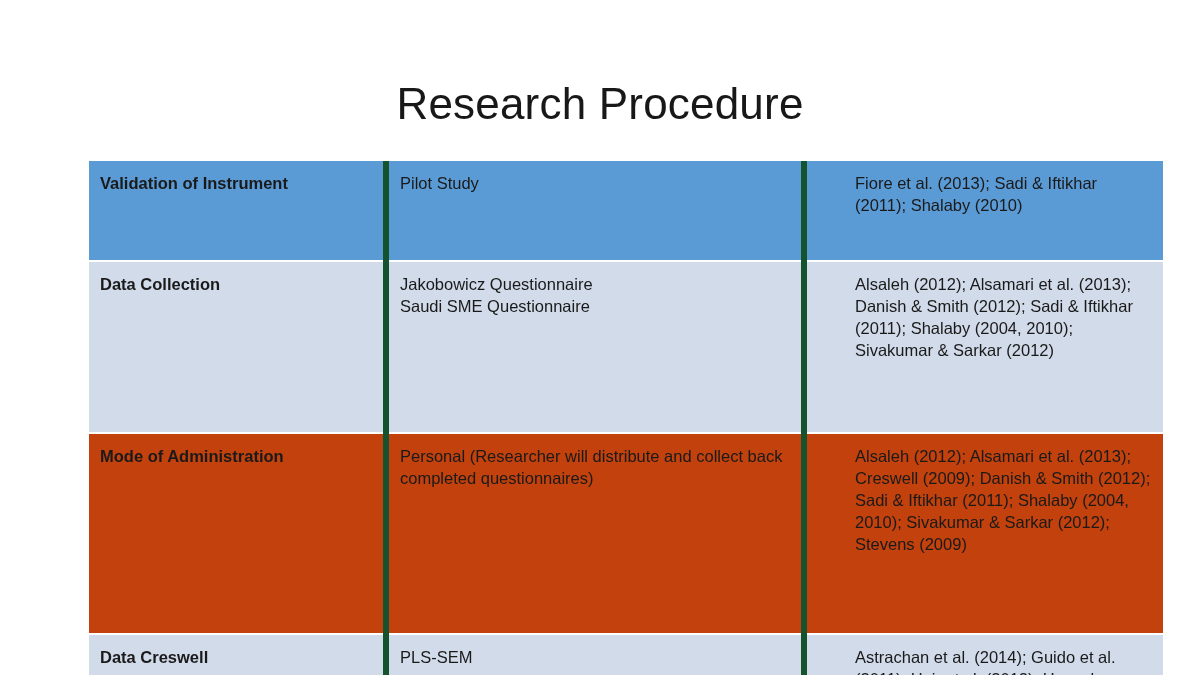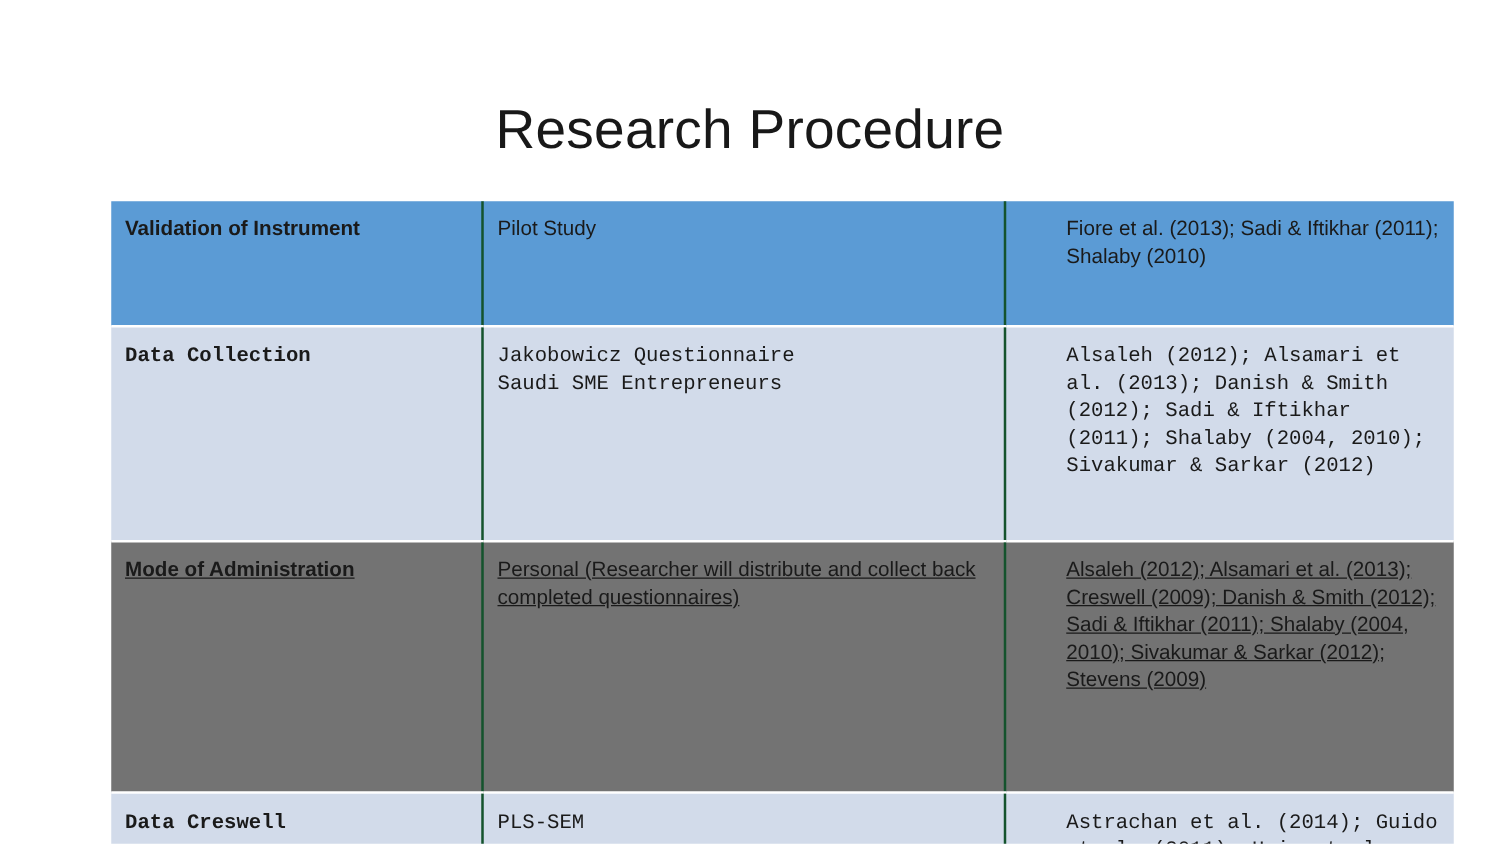--- a/index.html
+++ b/index.html
@@ -39,44 +39,42 @@
     top: 113px;
     width: 1074px;
     border-collapse: collapse;
     table-layout: fixed;
   }
   .proc-table td {
     vertical-align: top;
     padding: 12px 11px 10px 11px;
     font-size: 16.5px;
     line-height: 1.33;
-    border-right: 2px solid #14532d;
+    border-right: 6px solid #14532d;
     border-bottom: 2px solid #ffffff;
   }
   .proc-table td:last-child {
     border-right: none;
     padding-left: 48px;
   }
   .proc-table tr:last-child td {
     border-bottom: none;
   }
   .col-stage { width: 297px; }
   .col-detail { width: 418px; }
   .col-refs { width: 359px; }
 
   tr.row-header td {
     background: #5B9BD5;
   }
   tr.row-alt-dark td {
     background: #D2DBEA;
-    font-family: Liberation Mono, monospace;
   }
   tr.row-alt-light td {
-    background: #737373;
-    text-decoration: underline;
+    background: #c2410c;
   }
 
   .stage-label {
     font-weight: bold;
   }
   .cell-line {
     display: block;
   }
   .h-row td { height: 77px; }
   .r2-row td { height: 148px; }
@@ -109,21 +107,21 @@
           <span class="cell-line">Fiore et al. (2013); Sadi &amp; Iftikhar (2011); Shalaby (2010)</span>
         </td>
       </tr>
 
       <tr class="row-alt-dark r2-row">
         <td>
           <span class="stage-label">Data Collection</span>
         </td>
         <td>
           <span class="cell-line">Jakobowicz Questionnaire</span>
-          <span class="cell-line">Saudi SME Entrepreneurs</span>
+          <span class="cell-line">Saudi SME Questionnaire</span>
         </td>
         <td>
           <span class="cell-line">Alsaleh (2012); Alsamari et al. (2013); Danish &amp; Smith (2012); Sadi &amp; Iftikhar (2011); Shalaby (2004, 2010); Sivakumar &amp; Sarkar (2012)</span>
         </td>
       </tr>
 
       <tr class="row-alt-light r3-row">
         <td>
           <span class="stage-label">Mode of Administration</span>
         </td>

